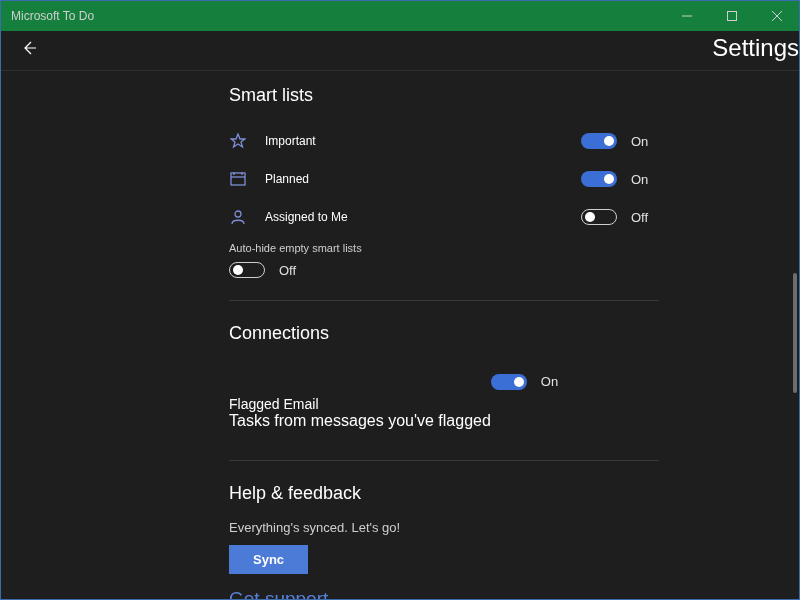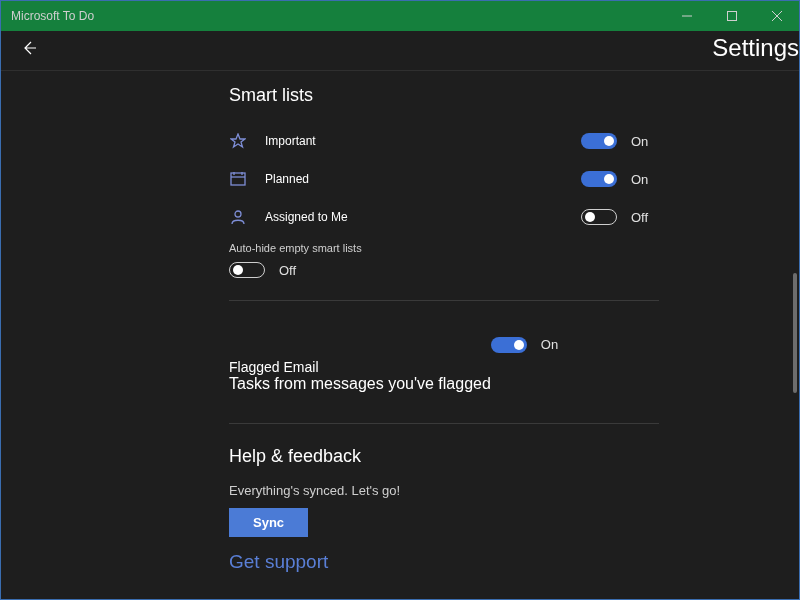--- a/index.html
+++ b/index.html
@@ -163,20 +163,21 @@
     <div class="small-toggle-row">
       <div class="toggle off">
           <div class="knob"></div>
         </div>
       <span class="state">Off</span>
     </div>
 
     <div class="divider"></div>
 
     
+    <div class="section-title">Connections</div>
 
     <div class="multi">
       <div class="ic" style="margin-top:2px;">
         <svg viewBox="0 0 16 16">
             <path d="M3 1 L3 15 M3 2 L12 2 L10 5 L12 8 L3 8"></path>
           </svg>
       </div>
       <div class="col">
         <span class="label">Flagged Email</span>
         <span class="sub">Tasks from messages you've flagged</span>

